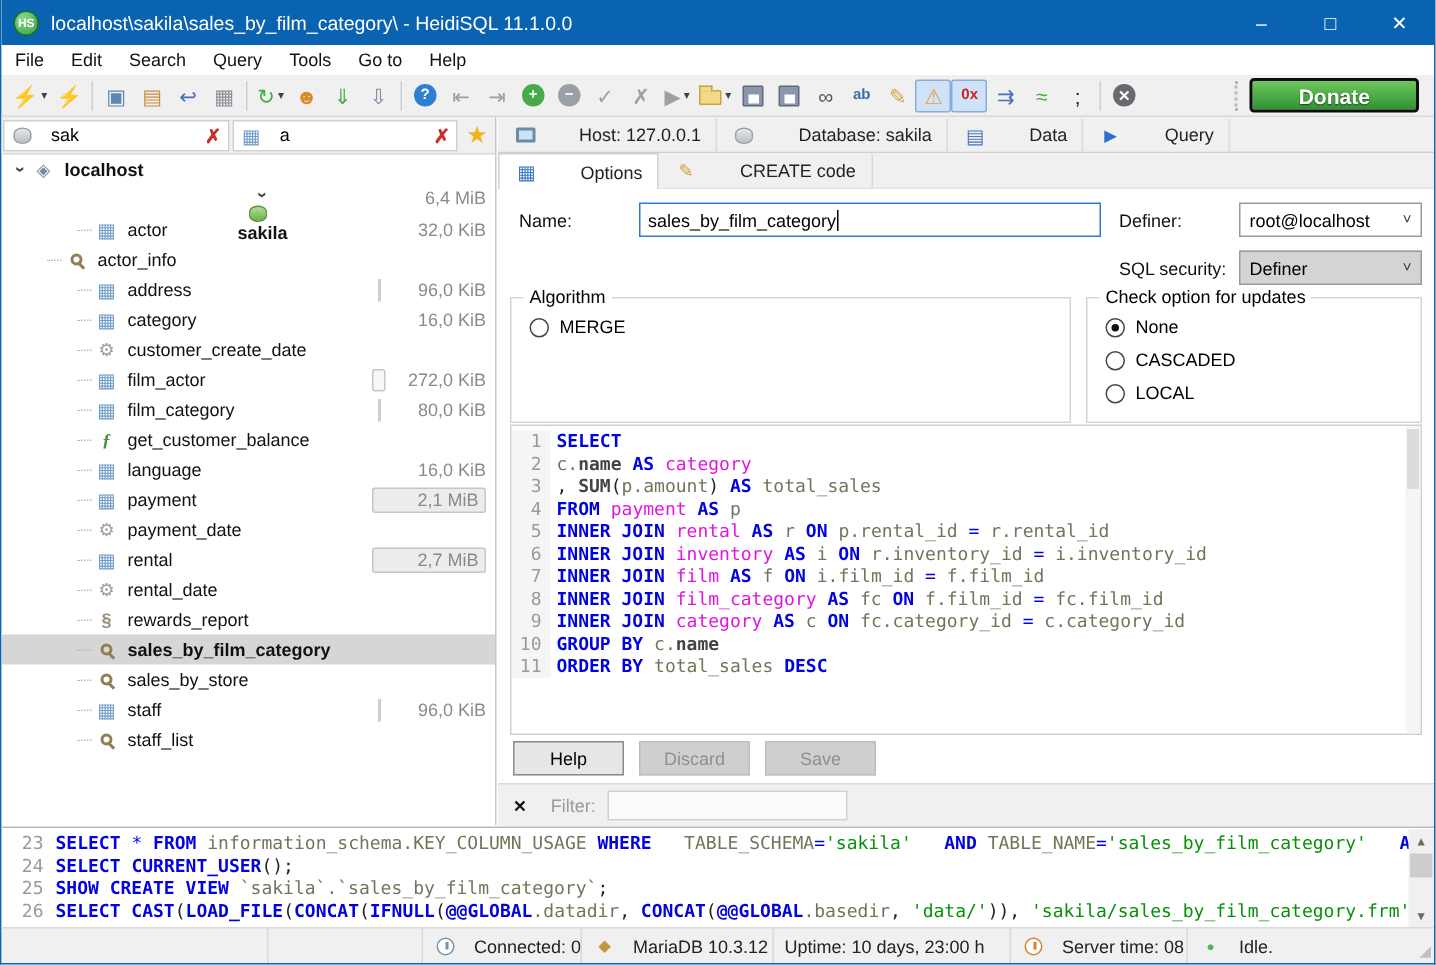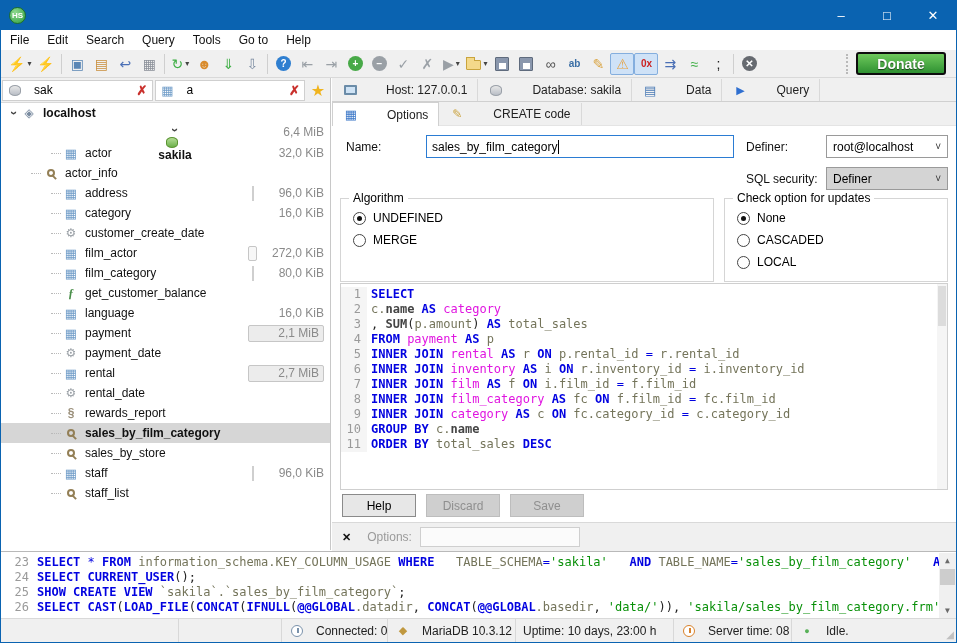--- a/index.html
+++ b/index.html
@@ -33,21 +33,21 @@
   .tb-sep { width:1px; height:20px; background:#cfcfcf; margin:0 3px; flex:none; }
   .tb-grip { width:5px; height:20px; border-left:2px dotted #b9b9b9; margin:0 5px; flex:none; }
   .tb-spacer { flex:1; }
   .ic-circle { width:15px; height:15px; border-radius:50%; color:#fff; font-size:10px; font-weight:bold;
                display:flex; align-items:center; justify-content:center; }
   .ic-folder { width:15px; height:10px; background:#f4d98a; border:1px solid #c9a43d; border-radius:1px; position:relative; margin-top:3px; }
   .ic-folder::before { content:''; position:absolute; top:-4px; left:-1px; width:7px; height:3px;
                        background:#f4d98a; border:1px solid #c9a43d; border-bottom:none; }
   .ic-disk { width:14px; height:14px; background:#8a97ad; border:1px solid #5f6b7d; border-radius:1px; position:relative; }
   .ic-disk::before { content:''; position:absolute; bottom:1px; left:3px; width:7px; height:6px; background:#fff; }
-  .donate { width:90px; height:23px; margin-right:6px; flex:none;
+  .donate { width:113px; height:23px; margin-right:6px; flex:none;
             background:linear-gradient(#6ec95c,#2f9132); border:2px solid #0d0d0d; border-radius:3px;
             color:#fff; font-weight:bold; font-size:14px; text-align:center; line-height:18px;
             font-family:"Liberation Sans",sans-serif; text-shadow:0 1px 1px rgba(0,0,0,.6); }
 
   
   .sidebar { position:absolute; top:78px; left:0; width:330px; bottom:92px; background:#fff; border-right:1px solid #c8c8c8; }
   .filterrow { height:25px; display:flex; align-items:center; background:#f0f0f0; border-bottom:1px solid #d9d9d9; }
   .filterbox { flex:1; height:21px; background:#fff; border:1px solid #cfcfcf; margin:0 1px;
                display:flex; align-items:center; padding:0 4px; font-size:12px; }
   .fval { flex:1; margin-left:5px; }
@@ -157,20 +157,21 @@
   .ss.last { flex:1; border-right:none; }
   .grip { position:absolute; right:2px; bottom:2px; color:#c0c0c0; font-size:10px; }
 </style>
 </head>
 <body>
 
 <div class="window">
 
   <div class="titlebar">
     <span class="appicon">HS</span>
+    <span class="title">localhost\sakila\sales_by_film_category\ - HeidiSQL 11.1.0.0</span>
     <span class="winbtns">
       <span class="wctrl">–</span>
       <span class="wctrl">□</span>
       <span class="wctrl">✕</span>
     </span>
   </div>
 
   <div class="menubar" id="menubar">
       <span class="menu-item">File</span>
       <span class="menu-item">Edit</span>
@@ -514,24 +515,20 @@
       </div>
       <span class="lbl" style="left:414px;top:46px">SQL security:</span>
       <div class="combo gray" style="left:494px;top:41px;width:122px">
         <span>Definer</span>
         <span class="arrow">˅</span>
       </div>
 
       <div class="groupbox" style="left:8px;top:72px;width:374px;height:84px">
         <span class="legend">Algorithm</span>
         <div id="algo-radios" style="padding-top:8px">
-            <div class="radio-row">
-              <span class="rb on"></span>
-              <span>UNDEFINED</span>
-            </div>
             <div class="radio-row">
               <span class="rb"></span>
               <span>MERGE</span>
             </div>
           </div>
       </div>
       <div class="groupbox" style="left:392px;top:72px;width:224px;height:84px">
         <span class="legend">Check option for updates</span>
         <div id="check-radios" style="padding-top:8px">
             <div class="radio-row">
@@ -567,21 +564,21 @@
             <div class="vsb-thumb"></div>
           </div>
       </div>
 
       <button class="btn" id="btn-help">Help</button>
       <button class="btn disabled" id="btn-discard">Discard</button>
       <button class="btn disabled" id="btn-save">Save</button>
 
       <div class="filterbar">
         <span class="fb-close">✕</span>
-        <span class="fb-label">Options:</span>
+        <span class="fb-label">Filter:</span>
         <div class="fb-input"></div>
       </div>
     </div>
   </div>
 
   <div class="log">
     <div id="log-lines">
         <div class="ll"><span class="lln">23</span><span class="body-seg"><span class="kw">SELECT</span><span class="op"> * </span><span class="kw">FROM</span><span class="id"> information_schema.KEY_COLUMN_USAGE </span><span class="kw">WHERE</span><span class="pl">   </span><span class="id">TABLE_SCHEMA</span><span class="op">=</span><span class="str">'sakila'</span><span class="pl">   </span><span class="kw">AND</span><span class="pl"> </span><span class="id">TABLE_NAME</span><span class="op">=</span><span class="str">'sales_by_film_category'</span><span class="pl">   </span><span class="kw">AND</span><span class="pl"> </span></span></div>
         <div class="ll"><span class="lln">24</span><span class="body-seg"><span class="kw">SELECT</span><span class="pl"> </span><span class="kw">CURRENT_USER</span><span class="pl">();</span></span></div>
         <div class="ll"><span class="lln">25</span><span class="body-seg"><span class="kw">SHOW CREATE VIEW</span><span class="pl"> </span><span class="id">`sakila`.`sales_by_film_category`</span><span class="pl">;</span></span></div>

